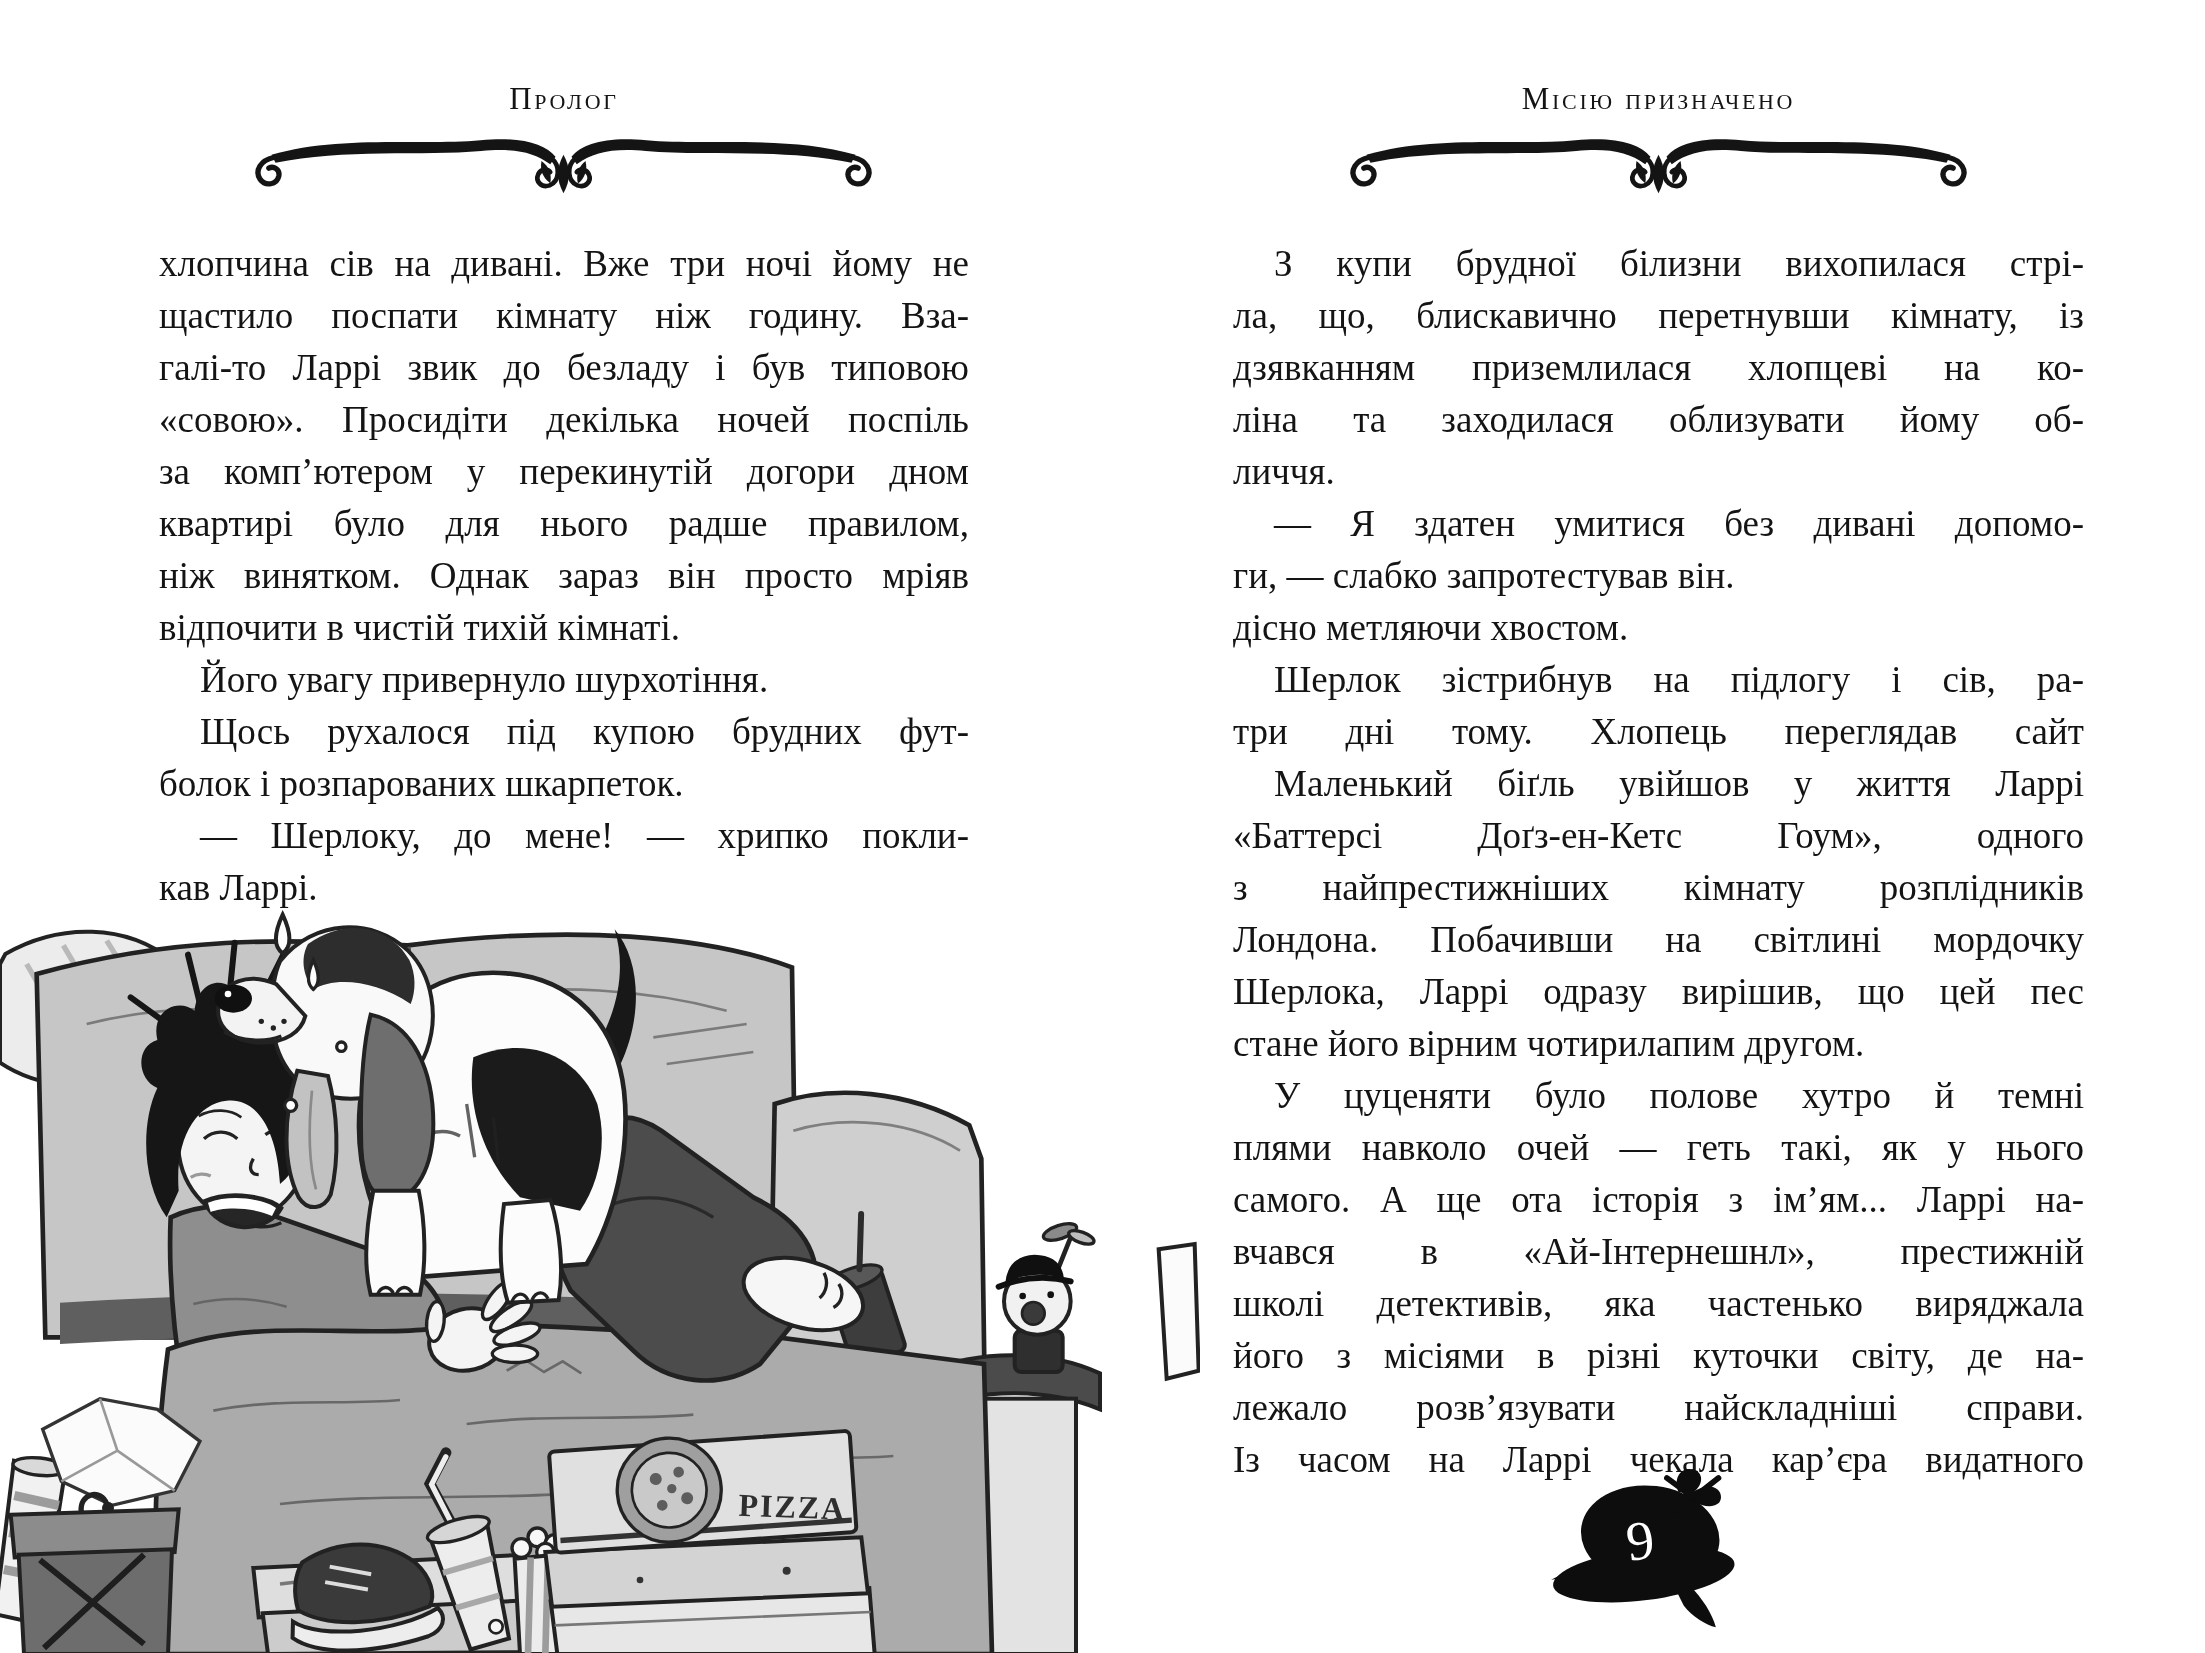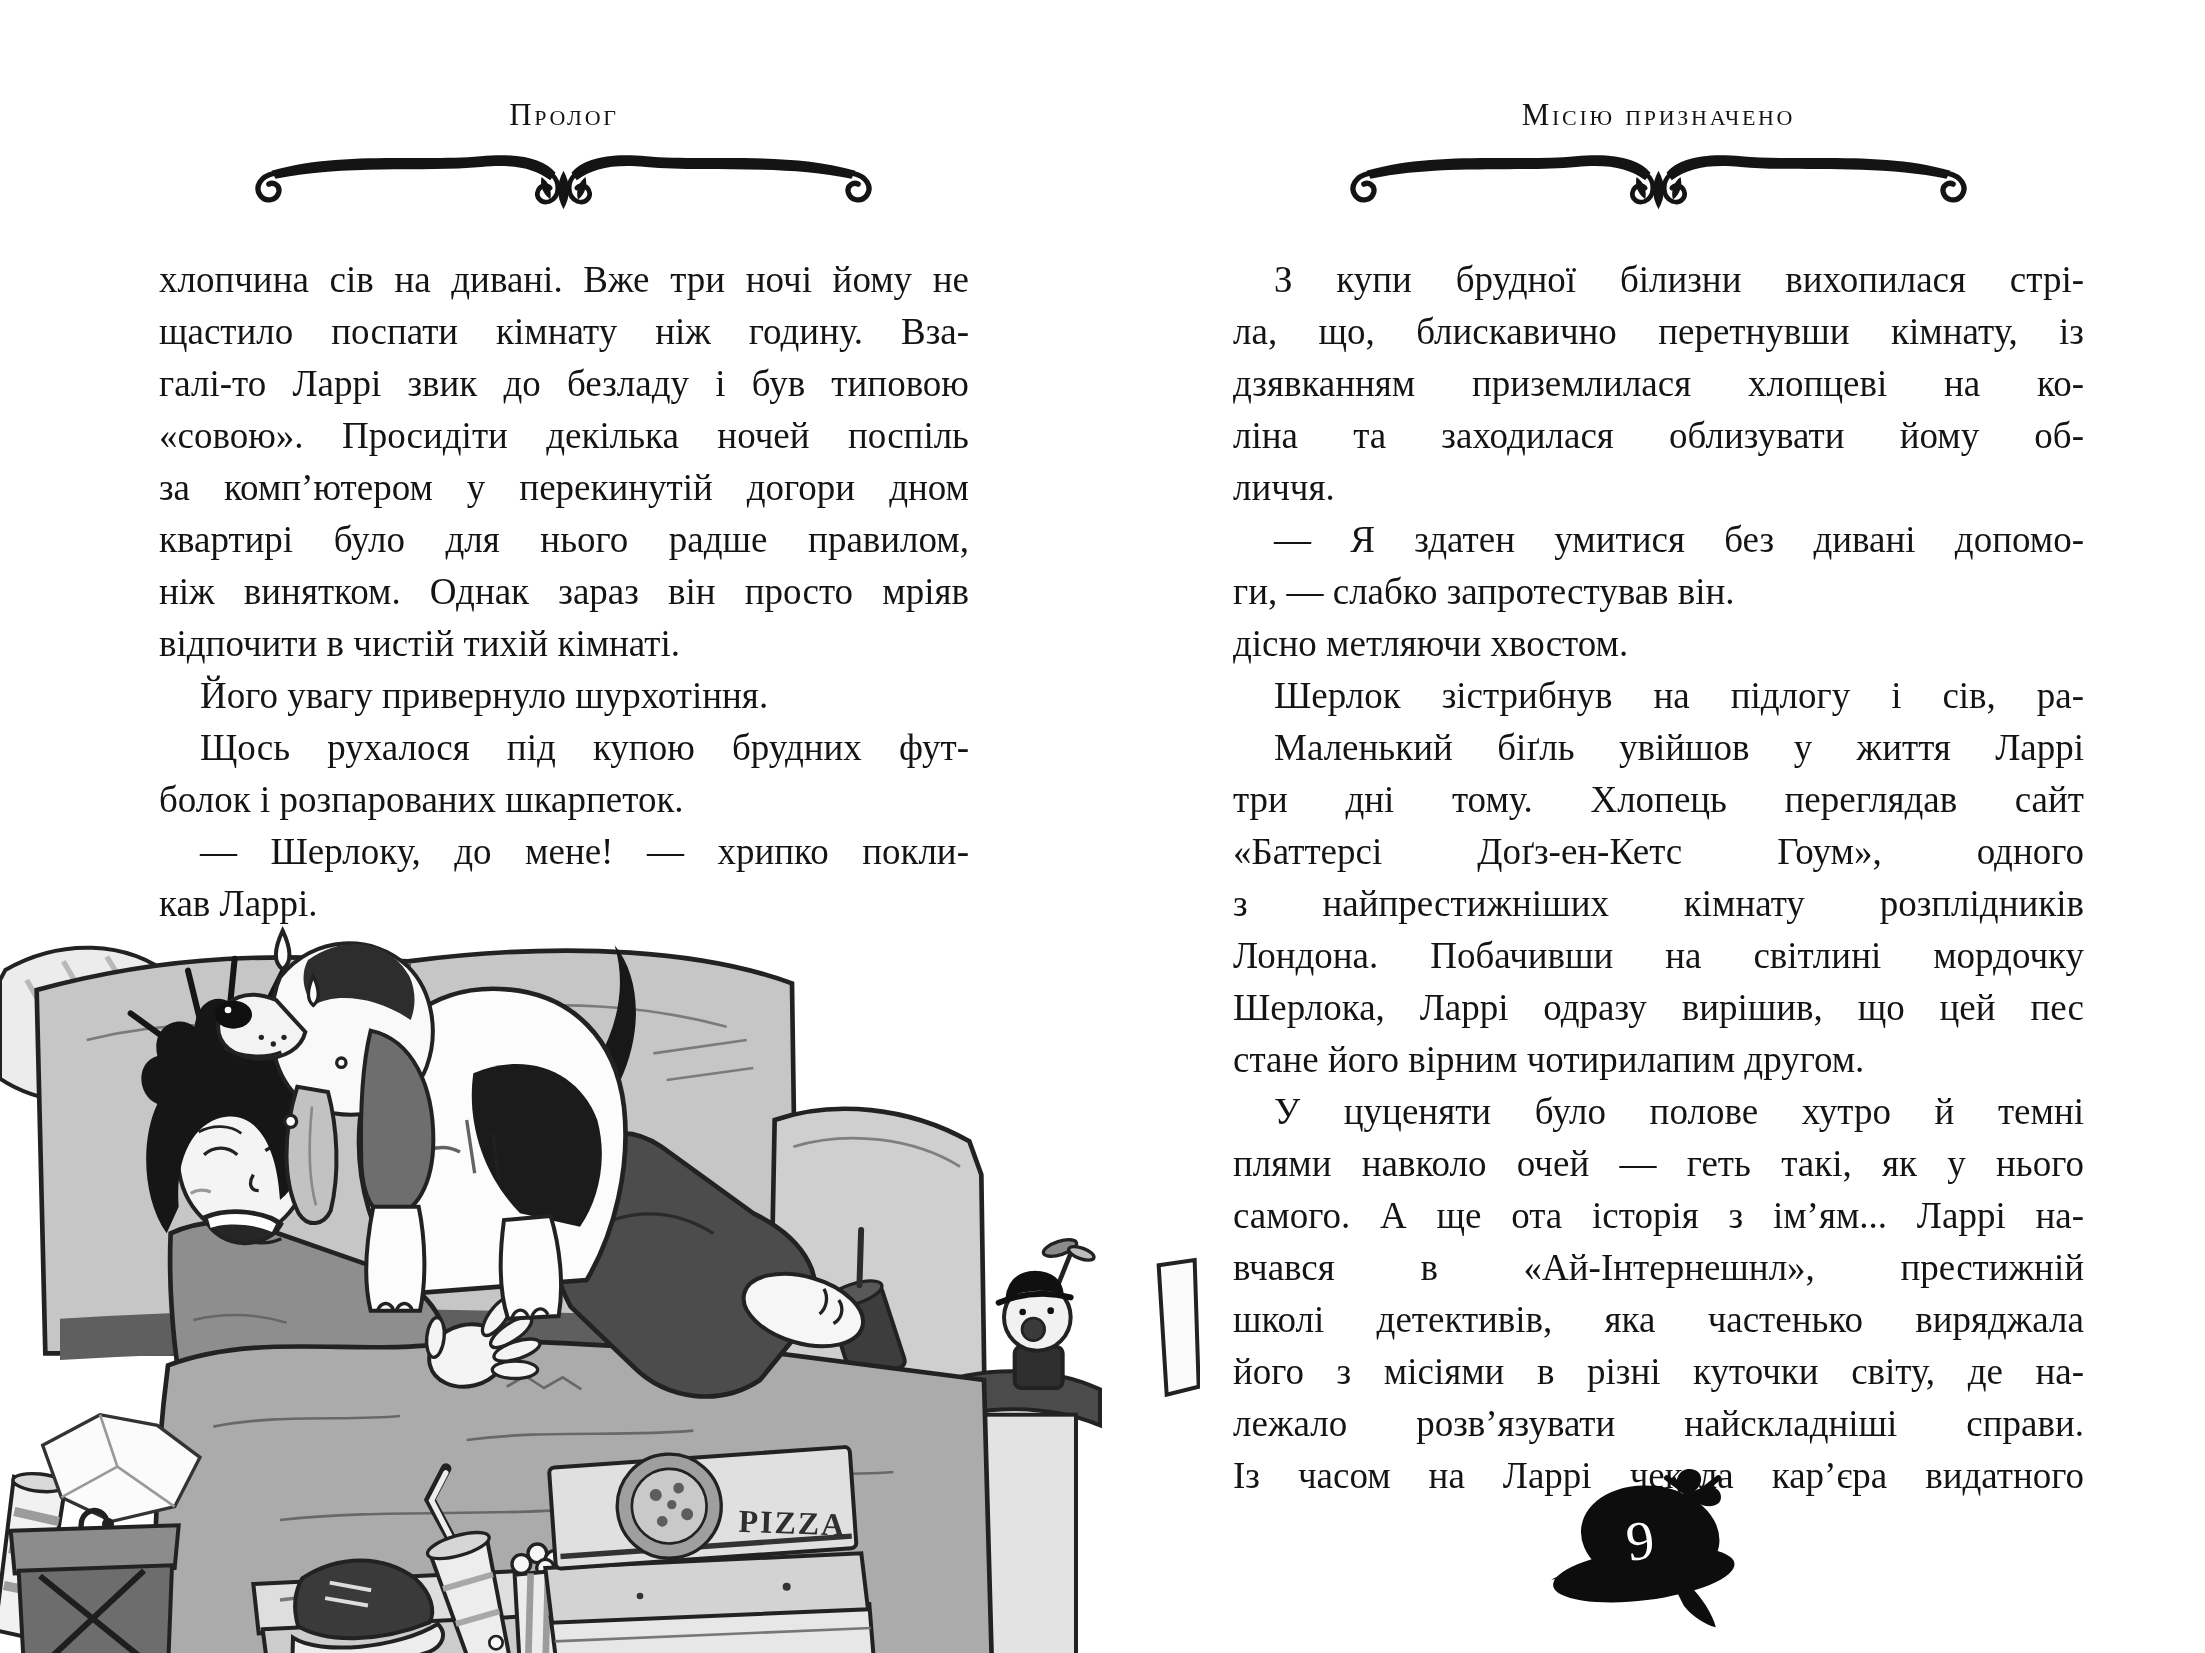--- a/index.html
+++ b/index.html
@@ -1,21 +1,21 @@
 <!DOCTYPE html>
 <html style="font-size:10.7px"><head>
 <meta charset="utf-8">
 <style>
   html,body{margin:0;padding:0;}
   body{
     width:2205px;height:1654px;position:relative;overflow:hidden;
     background:#ffffff;color:#141414;
     font-family:"Liberation Serif","DejaVu Serif",serif;
   }
-  .page{position:absolute;top:16px;height:1602px;}
+  .page{position:absolute;top:0;height:1602px;}
   .chapter-header{
     position:absolute;text-align:center;
     font-variant:small-caps;font-size:31px;line-height:37px;
     letter-spacing:2.7px;color:#141414;
   }
   .flourish{position:absolute;}
   .text-col{position:absolute;font-size:37px;line-height:52px;color:#141414;margin-top:30px;}
   .line{height:52px;text-align:justify;text-align-last:justify;-moz-text-align-last:justify;}
   .line.end{text-align-last:left;-moz-text-align-last:left;}
   .line.indent{text-indent:41px;}
@@ -271,22 +271,22 @@
   <div class="text-col" id="right-text" style="left:131px;top:208px;width:851px;">
       <div class="line indent">З купи брудної білизни вихопилася стрі-</div>
       <div class="line">ла, що, блискавично перетнувши кімнату, із</div>
       <div class="line">дзявканням приземлилася хлопцеві на ко-</div>
       <div class="line">ліна та заходилася облизувати йому об-</div>
       <div class="line end">личчя.</div>
       <div class="line indent">— Я здатен умитися без дивані допомо-</div>
       <div class="line end">ги, — слабко запротестував він.</div>
       <div class="line end">дісно метляючи хвостом.</div>
       <div class="line indent">Шерлок зістрибнув на підлогу і сів, ра-</div>
+      <div class="line">три дні тому. Хлопець переглядав сайт</div>
       <div class="line indent">Маленький біґль увійшов у життя Ларрі</div>
-      <div class="line">три дні тому. Хлопець переглядав сайт</div>
       <div class="line">«Баттерсі Доґз-ен-Кетс Гоум», одного</div>
       <div class="line">з найпрестижніших кімнату розплідників</div>
       <div class="line">Лондона. Побачивши на світлині мордочку</div>
       <div class="line">Шерлока, Ларрі одразу вирішив, що цей пес</div>
       <div class="line end">стане його вірним чотирилапим другом.</div>
       <div class="line indent">У цуценяти було полове хутро й темні</div>
       <div class="line">плями навколо очей — геть такі, як у нього</div>
       <div class="line">самого. А ще ота історія з ім’ям... Ларрі на-</div>
       <div class="line">вчався в «Ай-Інтернешнл», престижній</div>
       <div class="line">школі детективів, яка частенько виряджала</div>

